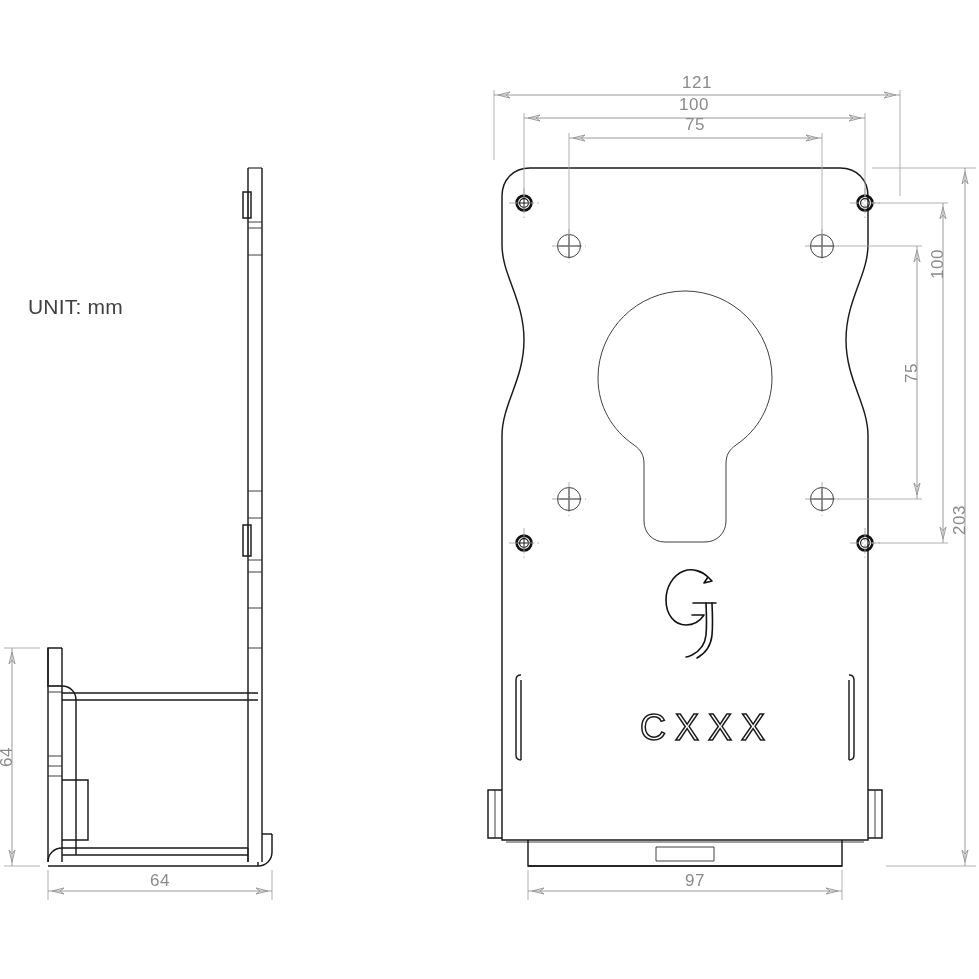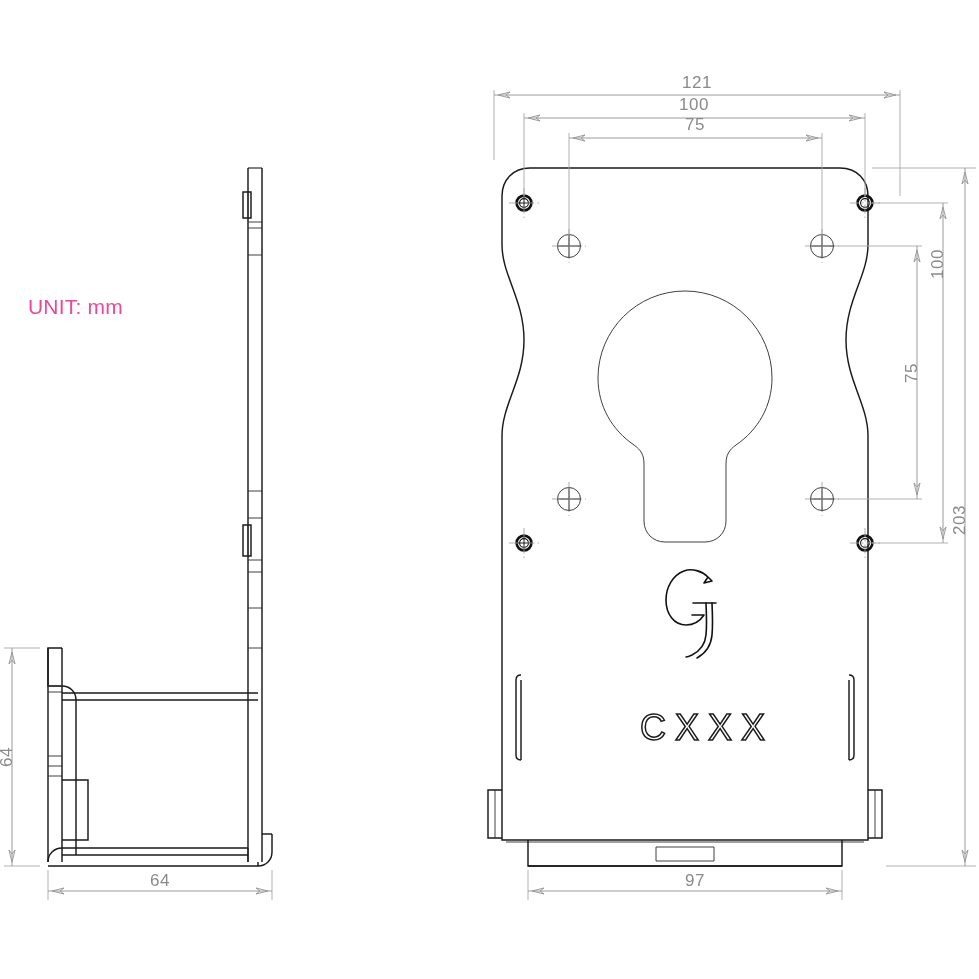--- a/index.html
+++ b/index.html
@@ -16,21 +16,21 @@
     background: #ffffff;
     overflow: hidden;
   }
   #sheet svg { display: block; }
   .unit-label {
     position: absolute;
     left: 28px;
     top: 295px;
     font-family: "Liberation Sans", sans-serif;
     font-size: 21px;
-    color: #ec4899;
+    color: #404040;
     letter-spacing: 0.2px;
     white-space: nowrap;
   }
   text.dimtxt {
     font-family: "Liberation Sans", sans-serif;
     font-size: 17px;
     fill: #8a8a8a;
     letter-spacing: 0.5px;
   }
   text.brandtxt {

